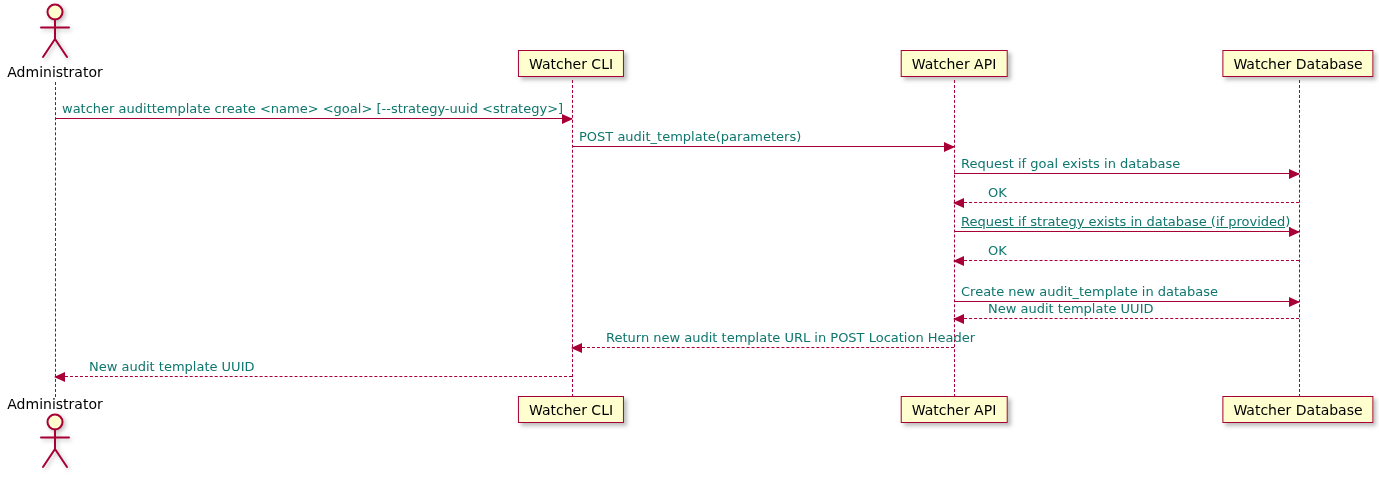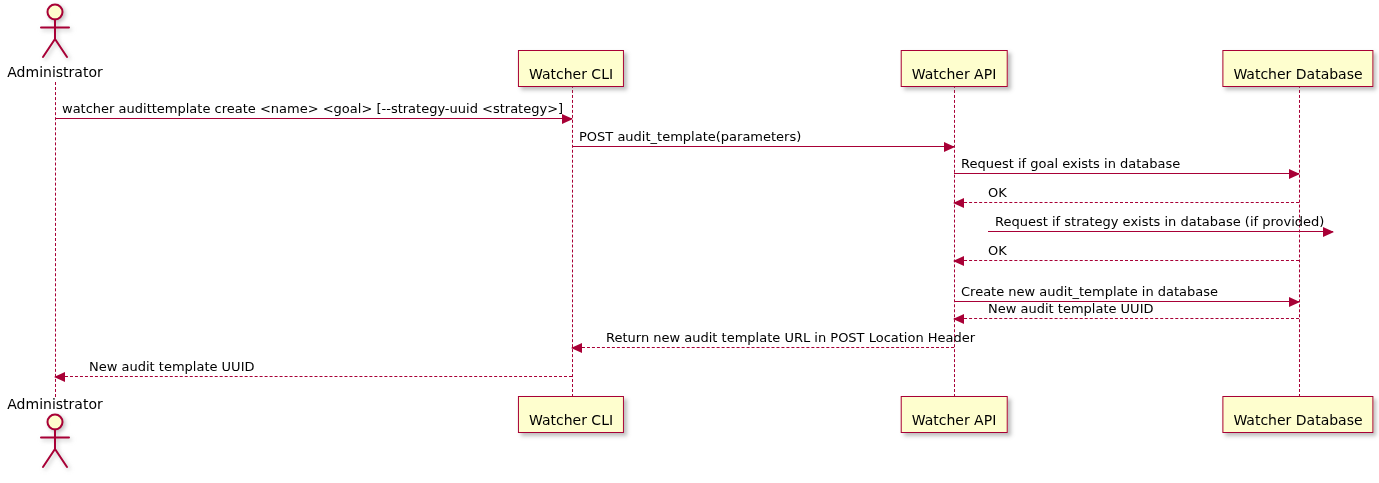--- a/index.html
+++ b/index.html
@@ -5,26 +5,26 @@
   * { margin:0; padding:0; box-sizing:border-box; }
   html,body { background:#ffffff; }
   .stage {
     position:relative; width:1379px; height:483px; background:#ffffff;
     font-family:"DejaVu Sans", "Liberation Sans", sans-serif; overflow:hidden;border-radius:15px;
   }
   .lifeline { position:absolute; width:0; border-left:1px dashed #a80036; }
   .participant {
     position:absolute; transform:translateX(-50%);
     background:#fefece; border:1.5px solid #a80036;
-    padding:15px 10px 4px; font-size:14px; color:#000; white-space:nowrap;
+    padding:5px 10px 4px; font-size:14px; color:#000; white-space:nowrap;
     box-shadow:3px 3px 4px rgba(110,110,110,0.45);
   }
   .actor-label { position:absolute; transform:translateX(-50%); font-size:14px; color:#000; white-space:nowrap; }
   .actor-figure { position:absolute; transform:translateX(-50%); filter:drop-shadow(2.5px 2.5px 2px rgba(140,140,140,0.55)); }
-  .msg { position:absolute; color:#000000; font-size:13px; }
+  .msg { position:absolute; color:#0f766e; font-size:13px; }
   .msg .label { padding:0 4px 2px 7px; white-space:nowrap; line-height:15px; }
   .msg.dir-left .label { padding-left:34px; }
   .msg .line { position:relative; height:0; border-top:1px solid #a80036; }
   .msg.style-dashed .line { border-top-style:dashed; }
   .arrowhead { position:absolute; width:0; height:0; top:-5px; border:5px solid transparent; }
   .msg.dir-right .arrowhead { right:-1px; border-right:0; border-left:11px solid #a80036; }
   .msg.dir-left .arrowhead { left:-1px; border-left:0; border-right:11px solid #a80036; }
 </style>
 </head>
 <body>
@@ -69,21 +69,21 @@
       </div>
   </div>
 
   <div class="msg dir-left style-dashed" style="left:954px; width:345px; top:185px;">
     <div class="label">OK</div>
     <div class="line">
         <span class="arrowhead"></span>
       </div>
   </div>
 
-  <div class="msg dir-right style-solid" style="left:988px; width:345px; top:214px;">
+  <div class="msg dir-right style-solid" style="left:954px; width:345px; top:214px;text-decoration:underline;">
     <div class="label">Request if strategy exists in database (if provided)</div>
     <div class="line">
         <span class="arrowhead"></span>
       </div>
   </div>
 
   <div class="msg dir-left style-dashed" style="left:954px; width:345px; top:243px;">
     <div class="label">OK</div>
     <div class="line">
         <span class="arrowhead"></span>

